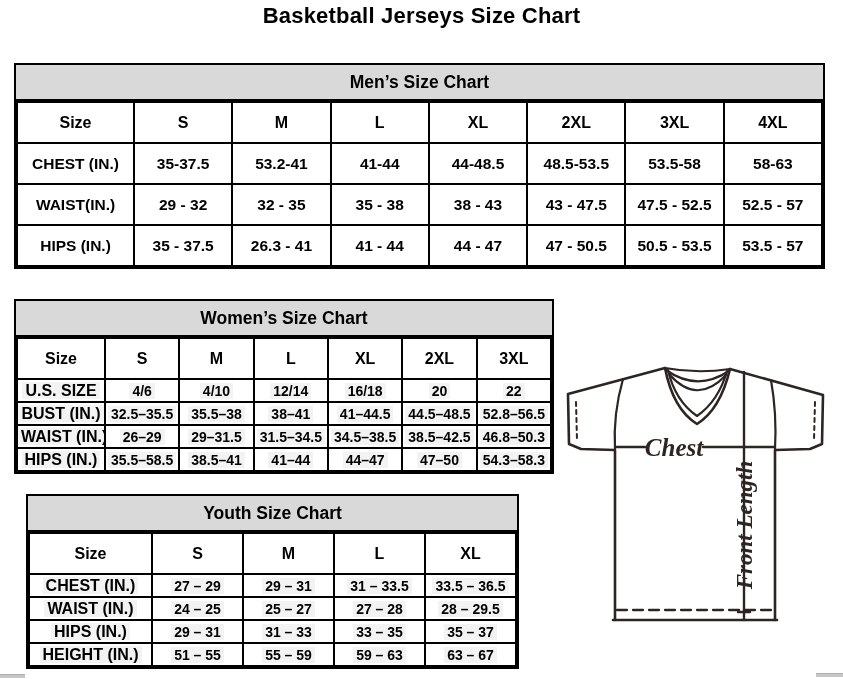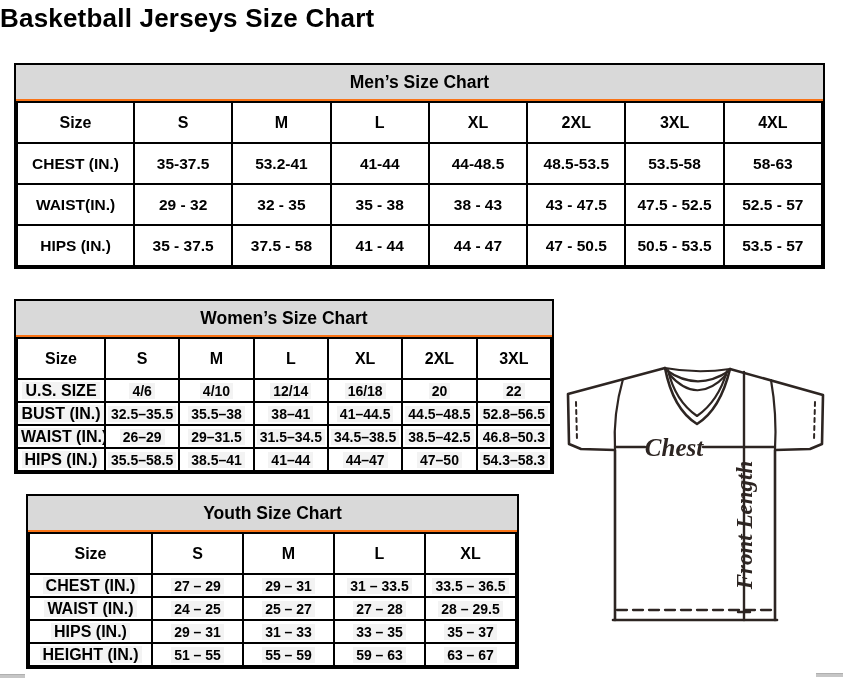--- a/index.html
+++ b/index.html
@@ -1,26 +1,26 @@
 <!DOCTYPE html>
 <html><head>
 <meta charset="utf-8">
 <style>
   html,body{margin:0;padding:0;background:#fff;}
   .stage{
     position:relative;width:843px;height:679px;background:#ffffff;
     font-family:"Liberation Sans",sans-serif;color:#000;overflow:hidden;
   }
   .page-title{
-    position:absolute;left:0;top:3px;width:100%;text-align:left;
-    font-size:26px;font-weight:bold;letter-spacing:.2px;
+    position:absolute;left:0;top:3px;width:100%;text-align:center;
+    font-size:22px;font-weight:bold;letter-spacing:.2px;
   }
   .chart{position:absolute;border:2px solid #000;box-sizing:border-box;background:#fff;}
   .chart-title{
-    background:#d9d9d9;border-bottom:2px solid #f97316;box-sizing:border-box;
+    background:#d9d9d9;border-bottom:2px solid #000000;box-sizing:border-box;
     display:flex;align-items:center;justify-content:center;
     font-weight:bold;font-size:17.5px;
   }
   table{border-collapse:collapse;table-layout:fixed;width:100%;}
   th,td{
     border:2px solid #000;padding:0;text-align:center;vertical-align:middle;
     font-weight:bold;color:#000;overflow:hidden;white-space:nowrap;
   }
   
   .men .chart-title{height:36px;}
@@ -84,21 +84,21 @@
             <td><span>32 - 35</span></td>
             <td><span>35 - 38</span></td>
             <td><span>38 - 43</span></td>
             <td><span>43 - 47.5</span></td>
             <td><span>47.5 - 52.5</span></td>
             <td><span>52.5 - 57</span></td>
           </tr>
           <tr>
             <td class="rowlabel"><span>HIPS (IN.)</span></td>
             <td><span>35 - 37.5</span></td>
-            <td><span>37.5 - 58</span></td>
+            <td><span>26.3 - 41</span></td>
             <td><span>41 - 44</span></td>
             <td><span>44 - 47</span></td>
             <td><span>47 - 50.5</span></td>
             <td><span>50.5 - 53.5</span></td>
             <td><span>53.5 - 57</span></td>
           </tr>
         </tbody>
       </table>
   </section>
 

